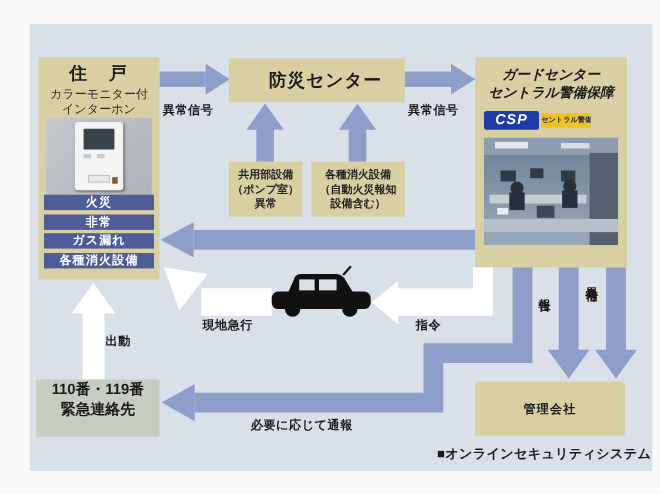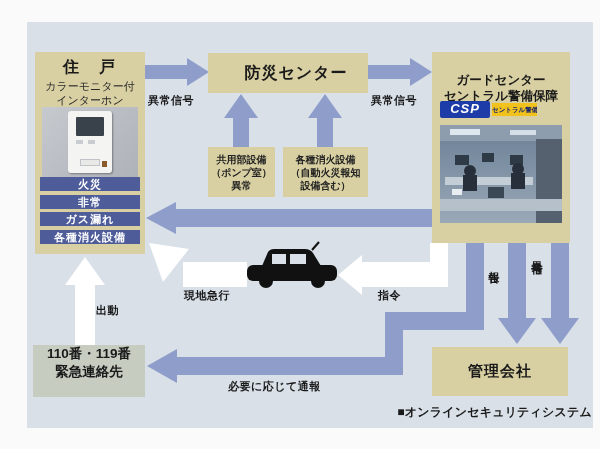--- a/index.html
+++ b/index.html
@@ -29,38 +29,38 @@
   .ic-btn{position:absolute;width:7px;height:4px;background:#c9cdd2;top:29px;}
   .ic-slot{position:absolute;left:12px;top:48px;width:20px;height:7px;border:1px solid #c0c4c9;background:#e9e9e7;}
   .ic-dot{position:absolute;right:5px;top:50px;width:5px;height:6px;background:#8a5a2a;}
   .bar{position:absolute;left:5px;width:100px;height:14px;background:var(--bar-navy);
     color:#fff;font-weight:bold;font-size:11px;text-align:center;line-height:14px;letter-spacing:1px;}
   
   .bousai-box{left:208px;top:53px;width:160px;height:40px;display:flex;align-items:center;justify-content:center;padding-left:16px;}
   .bousai-title{font-size:16px;letter-spacing:1px;}
   
   .guard-box{left:432px;top:52px;width:138px;height:191px;}
-  .guard-title{font-size:12.5px;line-height:1.3;padding-top:20px;}
+  .guard-title{font-size:12.5px;line-height:1.3;padding-top:8px;font-style:italic;}
   .csp-logo{position:absolute;left:8px;top:49px;width:97px;height:17px;display:flex;}
   .csp-blue{width:50px;height:17px;background:var(--csp-blue);color:#fff;font-weight:bold;font-style:italic;
     font-size:13px;text-align:center;line-height:16px;letter-spacing:1px;border-radius:2px;}
   .csp-yellow{flex:1;height:13px;margin-top:2px;margin-left:2px;background:var(--csp-yellow);
     color:#15246e;font-weight:bold;font-size:6.5px;text-align:center;line-height:13px;white-space:nowrap;overflow:hidden;}
   .office{position:absolute;left:8px;top:73px;width:122px;height:98px;overflow:hidden;}
   
   .mid-box{top:147px;height:50px;display:flex;flex-direction:column;align-items:center;justify-content:center;}
   .mid-box div{font-size:10px;font-weight:bold;line-height:1.3;white-space:nowrap;}
   .common-box{left:208px;width:67px;}
   .fireeq-box{left:283px;width:85px;}
   
   .emer-box{position:absolute;left:33px;top:345px;width:112px;height:52px;background:var(--box-gray);
     display:flex;flex-direction:column;align-items:center;justify-content:flex-start;}
   .emer-box div{font-size:13.5px;font-weight:bold;color:#1a1a1a;line-height:1.3;white-space:nowrap;}
   .kanri-box{left:432px;top:347px;width:136px;height:49px;display:flex;align-items:center;justify-content:center;}
-  .kanri-title{font-size:15px;letter-spacing:1px;}
+  .kanri-title{font-size:11px;letter-spacing:1px;}
   .caption{position:absolute;left:380px;top:404px;width:212px;text-align:right;font-size:12px;
     font-weight:700;color:#1a1a1a;letter-spacing:.2px;}
 </style>
 </head>
 <body>
 
 <div class="stage">
   <div class="panel"></div>
 
   <svg class="svg-layer" viewBox="0 0 600 449">

